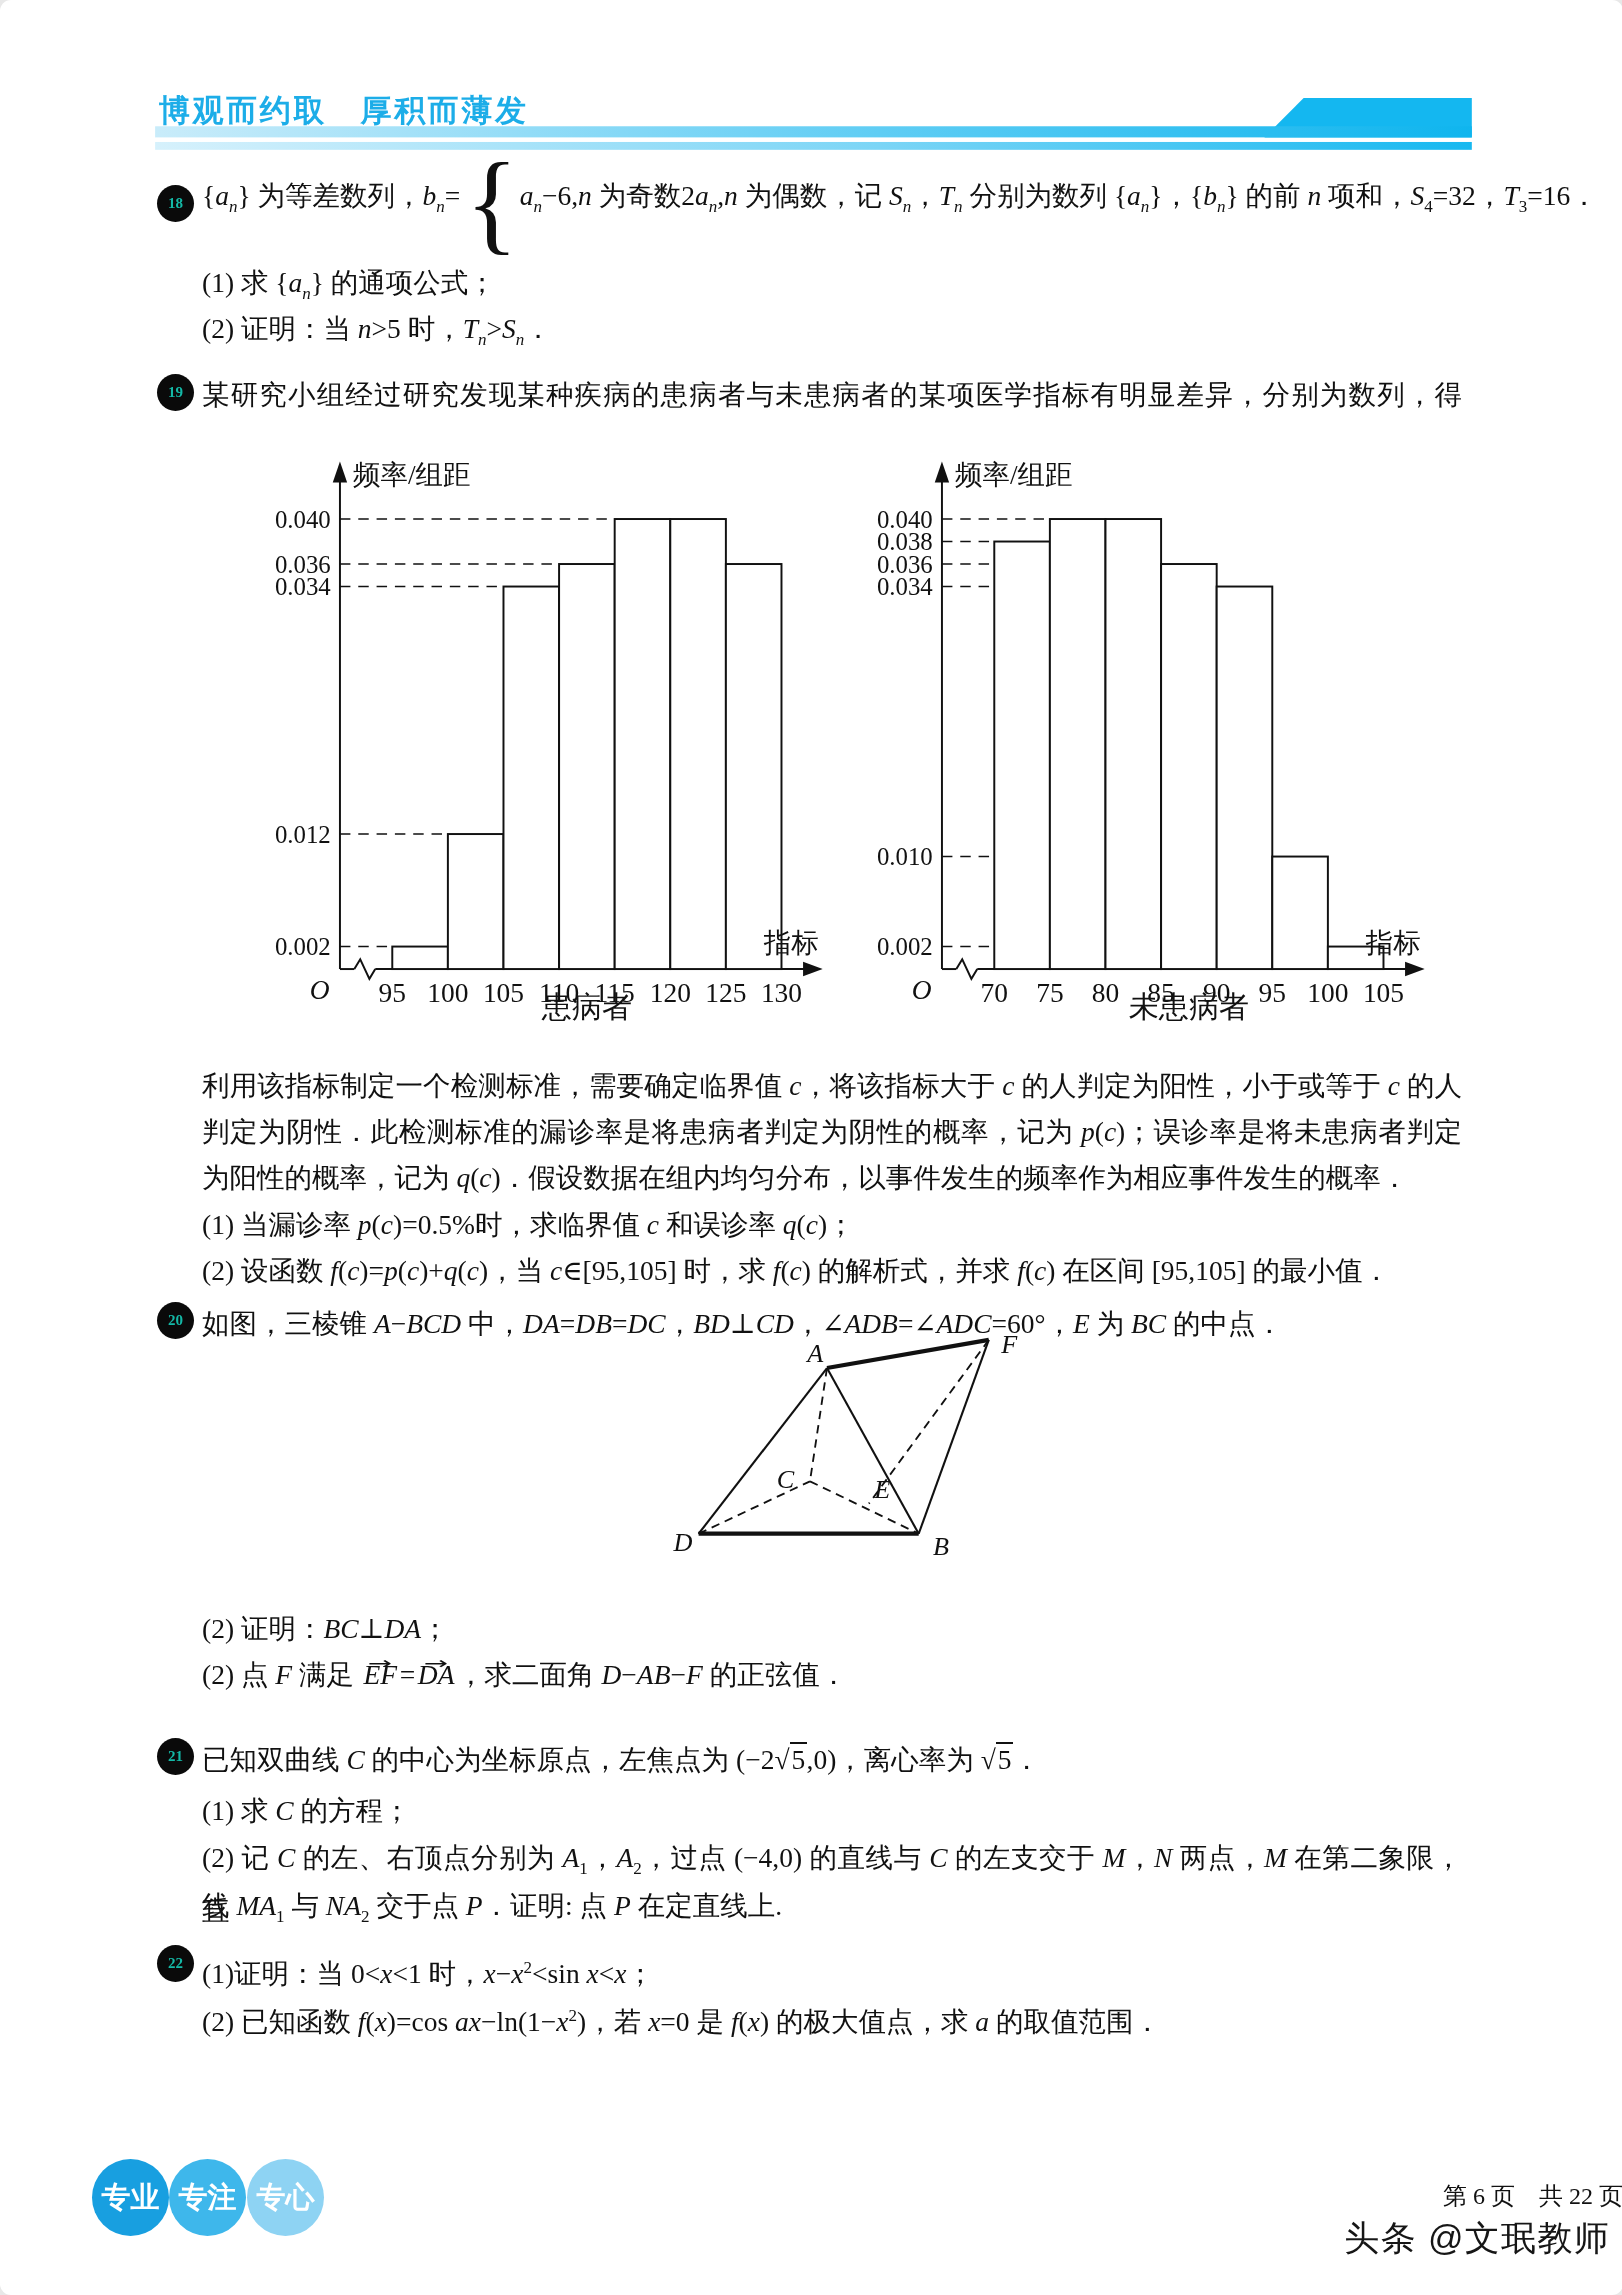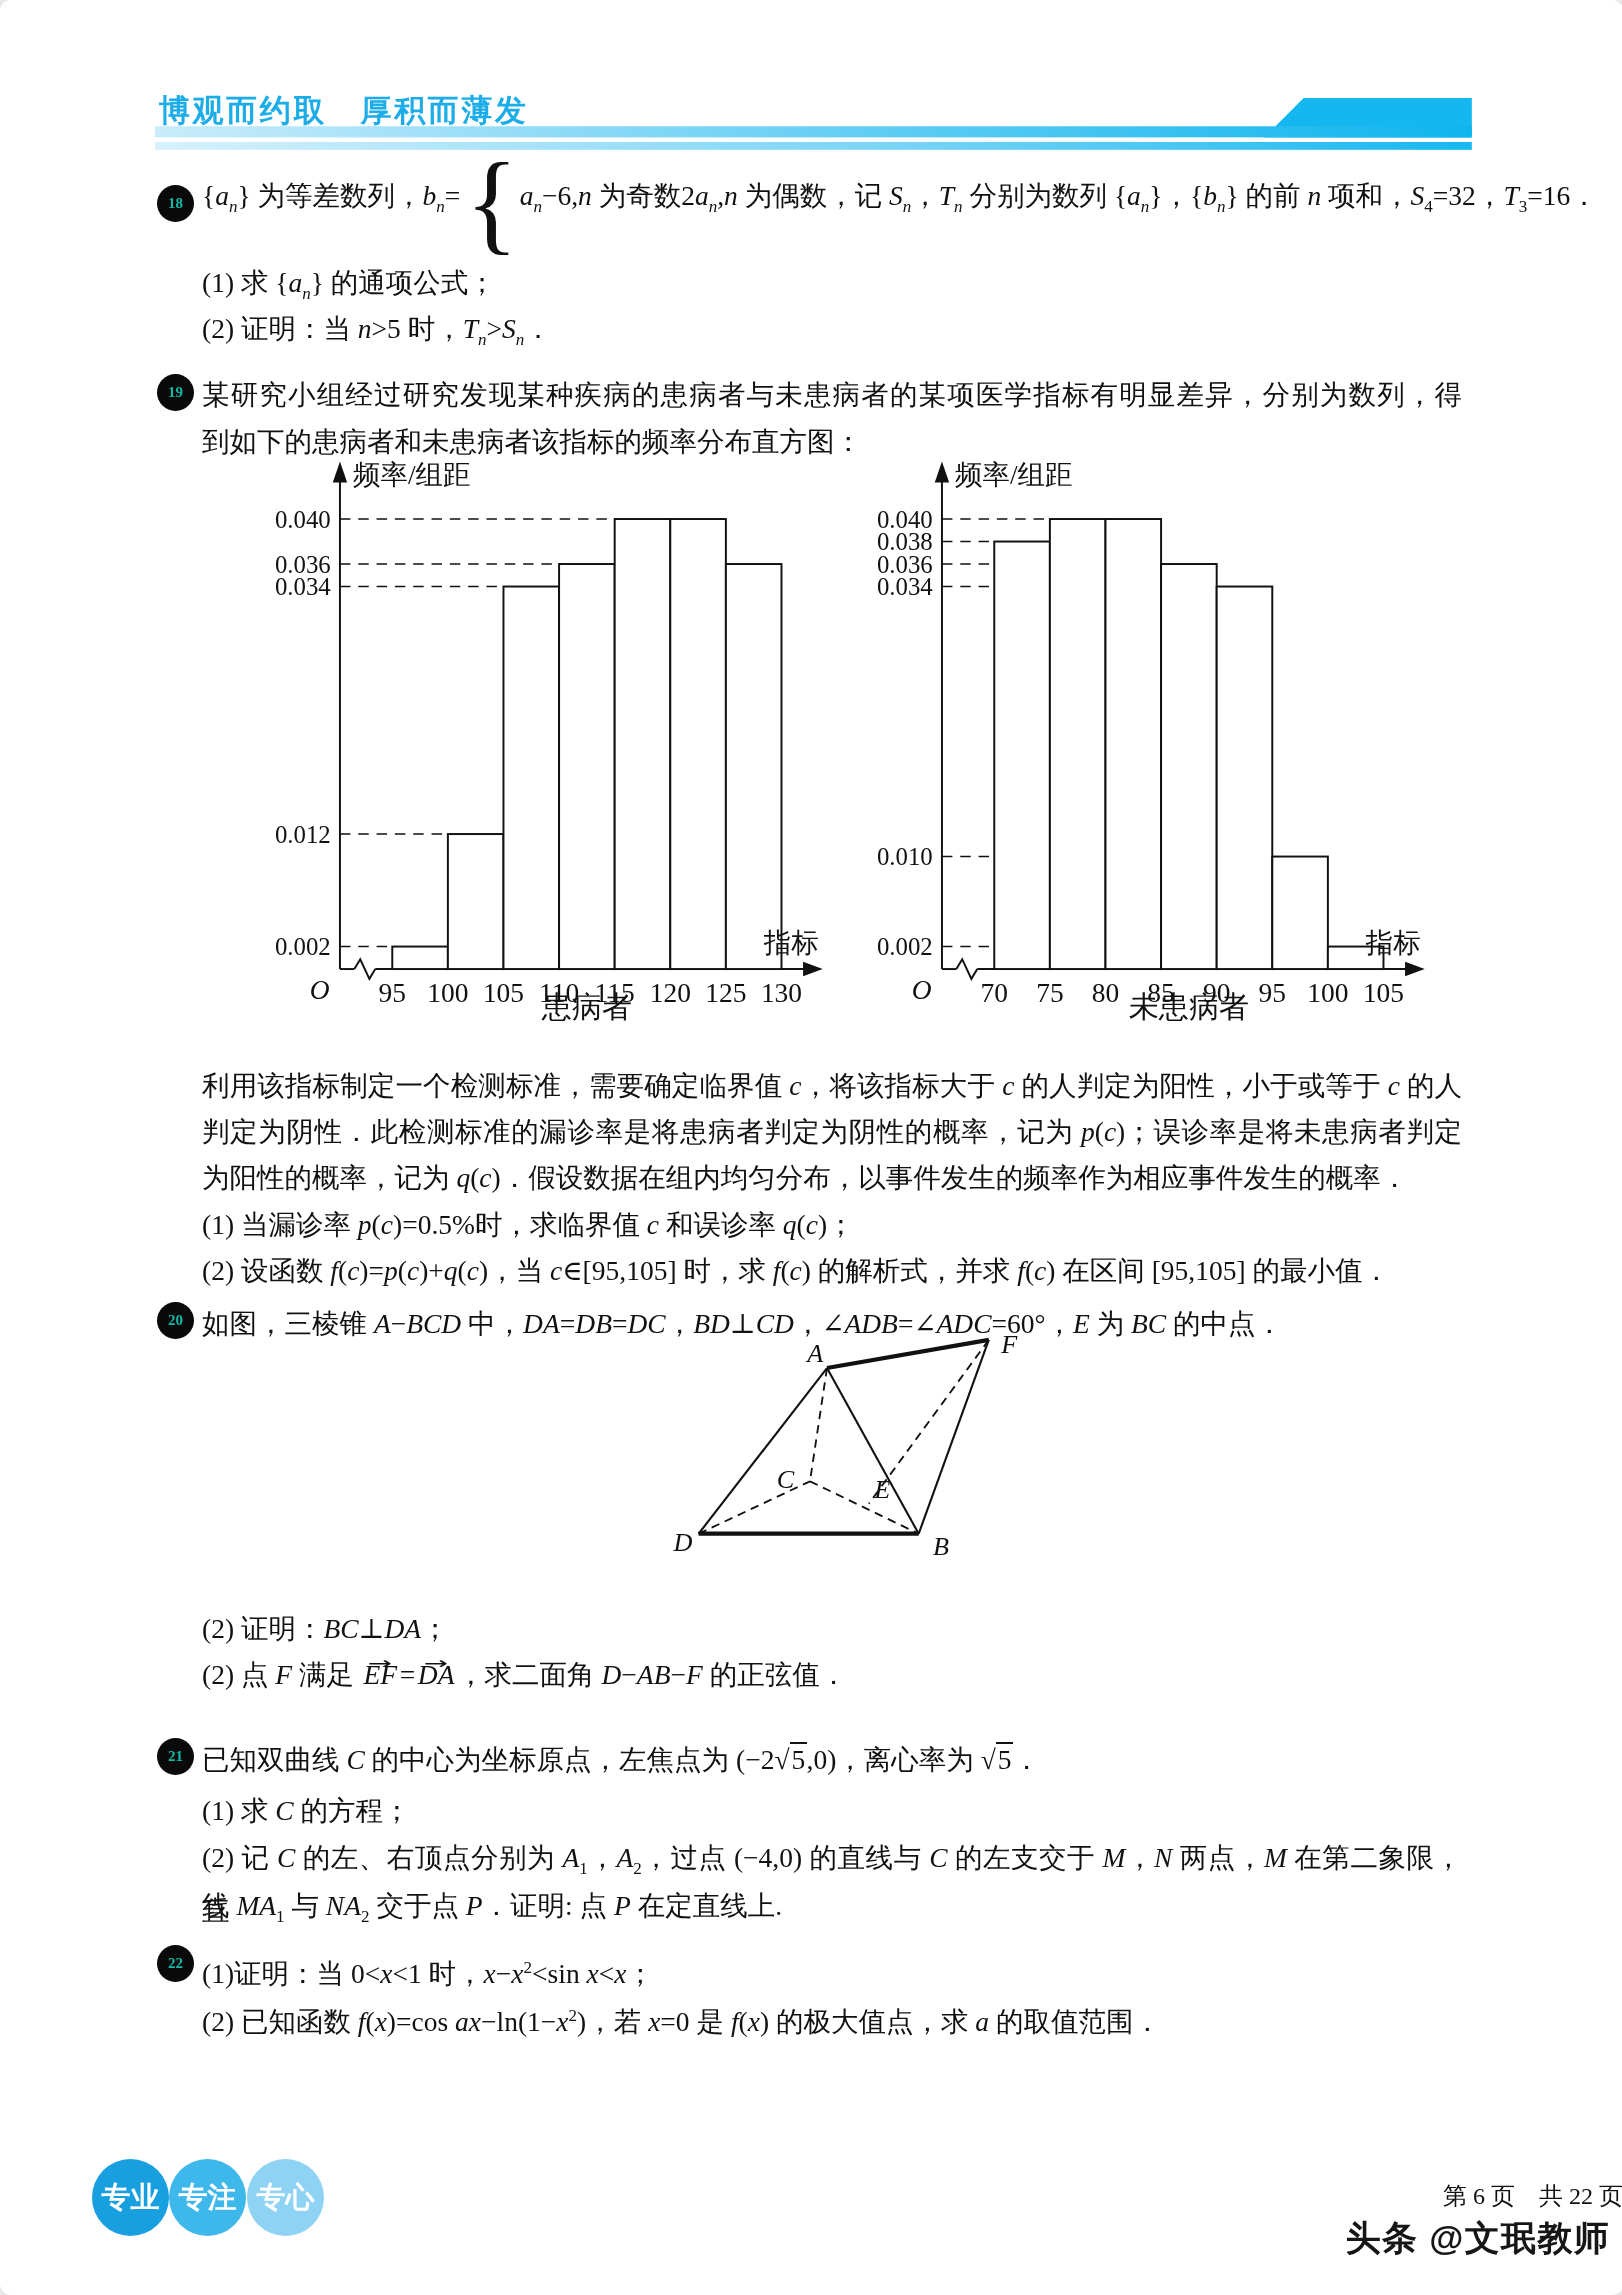--- a/index.html
+++ b/index.html
@@ -32,21 +32,21 @@
   svg text{font-family:"Liberation Serif","DejaVu Serif",serif;fill:#111;}
   .chart{position:absolute;top:452px;}
   
   .figlabel{font-style:italic;font-size:40px;}
   
   .fcircle{position:absolute;top:2159px;width:77px;height:77px;border-radius:50%;
            display:flex;align-items:center;justify-content:center;color:#fff;
            font-family:"Liberation Sans","DejaVu Sans",sans-serif;font-weight:bold;font-size:29px;}
   .pagelabel{width:1623px;text-align:right;font-size:24px;}
   .watermark{width:406px;text-align:right;font-family:"Liberation Sans","DejaVu Sans",sans-serif;
-             font-weight:bold;font-size:35px;color:#161616;letter-spacing:1.3px;}
+             font-weight:normal;font-size:35px;color:#161616;letter-spacing:1.3px;}
 </style>
 </head>
 <body>
 
 <div id="page">
 
   <svg class="abs" style="left:0;top:92px" width="1623" height="79" viewBox="0 0 2480 120">
     <defs>
       <linearGradient id="stripeGrad" x1="0" y1="0" x2="1" y2="0">
         <stop offset="0" stop-color="#C9ECFA"></stop>
@@ -73,21 +73,20 @@
       <div class="line"><span class="it">a</span><sub class="it">n</sub><span>−6,</span><span class="it">n</span><span> 为奇数</span></div>
       <div class="line"><span>2</span><span class="it">a</span><sub class="it">n</sub><span>,</span><span class="it">n</span><span> 为偶数</span></div>
     </div>
     <div class="line"><span>，记 </span><span class="it">S</span><sub class="it">n</sub><span>，</span><span class="it">T</span><sub class="it">n</sub><span> 分别为数列 {</span><span class="it">a</span><sub class="it">n</sub><span>}，{</span><span class="it">b</span><sub class="it">n</sub><span>} 的前 </span><span class="it">n</span><span> 项和，</span><span class="it">S</span><sub>4</sub><span>=32，</span><span class="it">T</span><sub>3</sub><span>=16．</span></div>
   </div>
   <div class="abs line block" style="left:202px;top:262px"><span>(1) 求 {</span><span class="it">a</span><sub class="it">n</sub><span>} 的通项公式；</span></div>
   <div class="abs line block" style="left:202px;top:308px"><span>(2) 证明：当 </span><span class="it">n</span><span>&gt;5 时，</span><span class="it">T</span><sub class="it">n</sub><span>&gt;</span><span class="it">S</span><sub class="it">n</sub><span>．</span></div>
 
   <div class="abs qbadge" style="left:157px;top:374px">19</div>
   <div class="abs line block fill" style="left:202px;top:374px">某研究小组经过研究发现某种疾病的患病者与未患病者的某项医学指标有明显差异，分别为数列，得</div>
-  <div class="abs line block" style="left:202px;top:421px">到如下的患病者和未患病者该指标的频率分布直方图：</div>
 
   <svg class="chart" style="left:268px" width="556" height="571" viewBox="0 0 850 872">
       <line x1="110" y1="790" x2="110" y2="42" stroke="#111" stroke-width="3"></line>
       <polygon points="110,14 99,46 121,46" fill="#111"></polygon>
       <line x1="110" y1="790" x2="132" y2="790" stroke="#111" stroke-width="3"></line>
       <polyline points="132,790 141,775 155,805 164,790" fill="none" stroke="#111" stroke-width="3"></polyline>
       <line x1="164" y1="790" x2="822" y2="790" stroke="#111" stroke-width="3"></line>
       <polygon points="848,790 818,779 818,801" fill="#111"></polygon>
       <rect x="190" y="755.6" width="85" height="34.4" fill="#fff" stroke="#111" stroke-width="3"></rect>
       <rect x="275" y="583.6" width="85" height="206.4" fill="#fff" stroke="#111" stroke-width="3"></rect>

